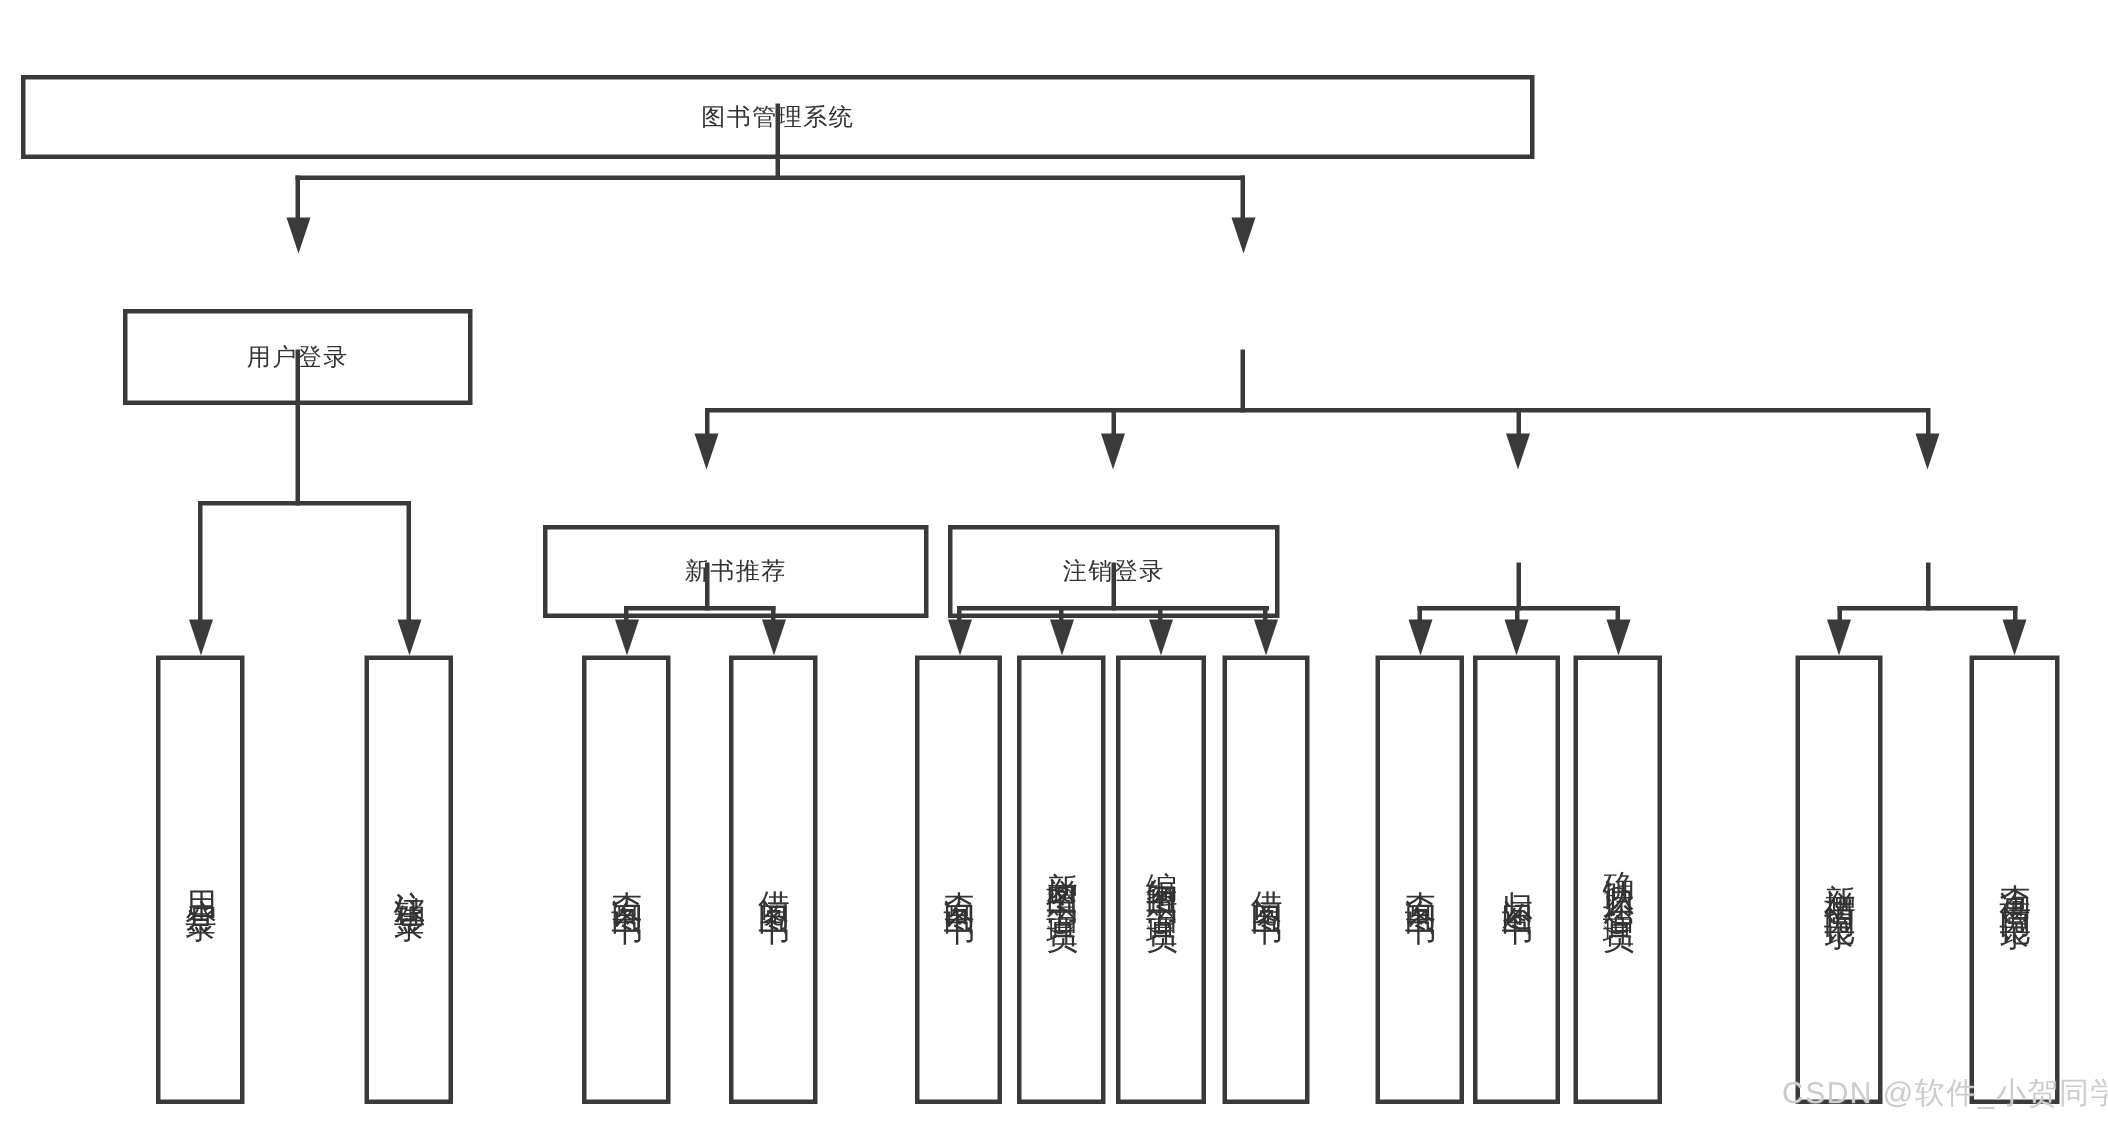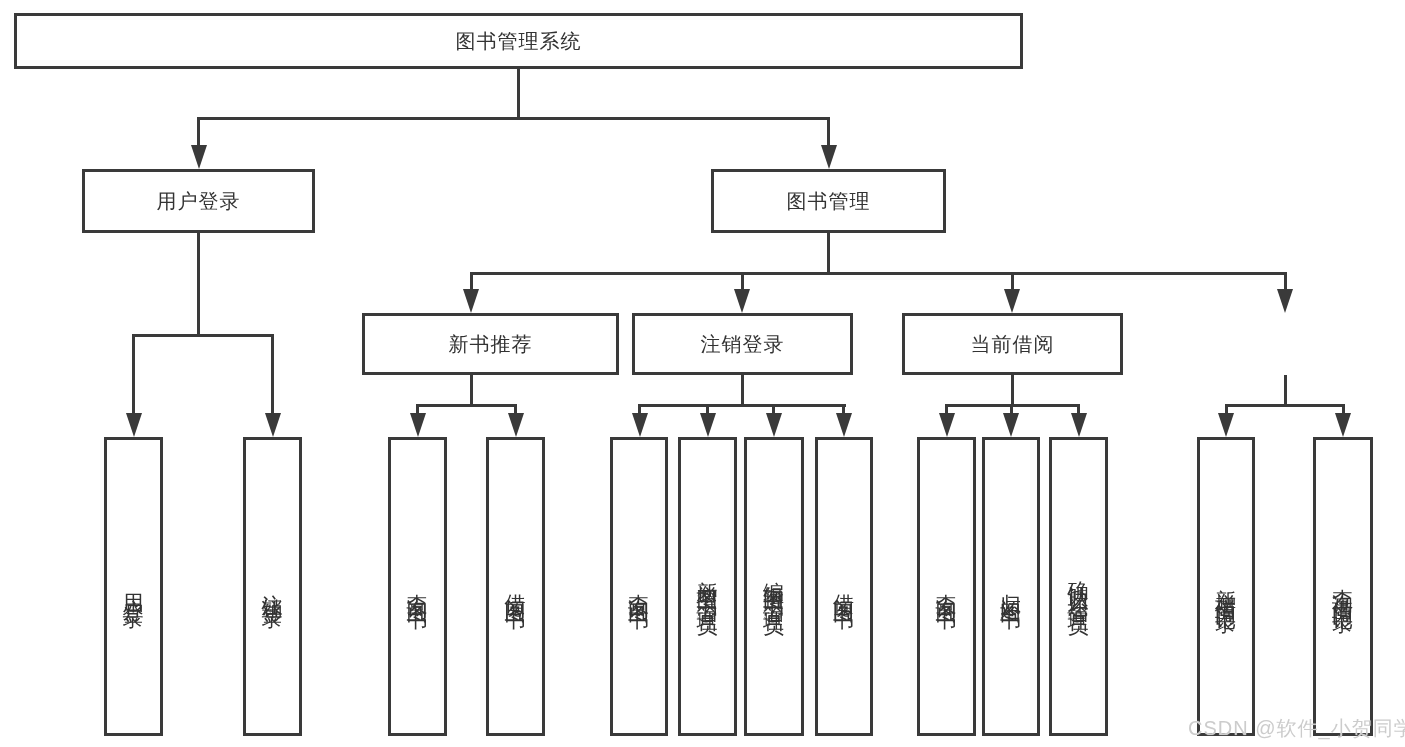--- a/index.html
+++ b/index.html
@@ -4,21 +4,21 @@
 <style>
   html,body{margin:0;padding:0;background:#ffffff;}
   .stage{
     position:relative;width:1405px;height:747px;background:#ffffff;
     font-family:"Liberation Sans","DejaVu Sans",sans-serif;overflow:hidden;
   }
   .node{
     position:absolute;box-sizing:border-box;border:3px solid #3a3a3a;background:#ffffff;
     color:#333333;display:flex;align-items:center;justify-content:center;
   }
-  .h{font-size:20px;letter-spacing:1px;white-space:nowrap;}
+  .h{font-size:16px;letter-spacing:1px;white-space:nowrap;margin-top:37px;}
   .v{writing-mode:vertical-rl;text-orientation:mixed;font-size:21px;letter-spacing:5px;line-height:1;}
   .vline,.hline{position:absolute;background:#3a3a3a;}
   .vline{width:3px;}
   .hline{height:3px;}
   .arrow{
     position:absolute;width:0;height:0;
     border-left:8px solid transparent;border-right:8px solid transparent;
     border-top:24px solid #3a3a3a;
   }
   .watermark{
@@ -35,21 +35,20 @@
   <div class="node h" style="left:14px;top:13px;width:1009px;height:56px">图书管理系统</div>
 
   <div class="vline" style="left:517px;top:69px;height:50px"></div>
   <div class="hline" style="left:197px;top:117px;width:633px"></div>
   <div class="vline" style="left:197px;top:117px;height:30px"></div>
   <div class="arrow" style="left:191px;top:145px"></div>
   <div class="vline" style="left:827px;top:117px;height:30px"></div>
   <div class="arrow" style="left:821px;top:145px"></div>
 
   <div class="node h" style="left:82px;top:169px;width:233px;height:64px">用户登录</div>
-  <div class="node h" style="left:711px;top:169px;width:235px;height:64px">图书管理</div>
 
   <div class="vline" style="left:197px;top:233px;height:104px"></div>
   <div class="hline" style="left:132px;top:334px;width:142px"></div>
   <div class="vline" style="left:132px;top:334px;height:82px"></div>
   <div class="arrow" style="left:126px;top:413px"></div>
   <div class="vline" style="left:271px;top:334px;height:82px"></div>
   <div class="arrow" style="left:265px;top:413px"></div>
 
   <div class="vline" style="left:827px;top:233px;height:42px"></div>
   <div class="hline" style="left:470px;top:272px;width:816px"></div>
@@ -57,21 +56,20 @@
   <div class="arrow" style="left:463px;top:289px"></div>
   <div class="vline" style="left:741px;top:272px;height:20px"></div>
   <div class="arrow" style="left:734px;top:289px"></div>
   <div class="vline" style="left:1011px;top:272px;height:20px"></div>
   <div class="arrow" style="left:1004px;top:289px"></div>
   <div class="vline" style="left:1284px;top:272px;height:20px"></div>
   <div class="arrow" style="left:1277px;top:289px"></div>
 
   <div class="node h" style="left:362px;top:313px;width:257px;height:62px">新书推荐</div>
   <div class="node h" style="left:632px;top:313px;width:221px;height:62px">注销登录</div>
-  <div class="node h" style="left:902px;top:313px;width:221px;height:62px">当前借阅</div>
 
   <div class="vline" style="left:470px;top:375px;height:32px"></div>
   <div class="hline" style="left:416px;top:404px;width:101px"></div>
   <div class="vline" style="left:416px;top:404px;height:12px"></div>
   <div class="arrow" style="left:410px;top:413px"></div>
   <div class="vline" style="left:514px;top:404px;height:12px"></div>
   <div class="arrow" style="left:508px;top:413px"></div>
 
   <div class="vline" style="left:741px;top:375px;height:32px"></div>
   <div class="hline" style="left:638px;top:404px;width:208px"></div>

